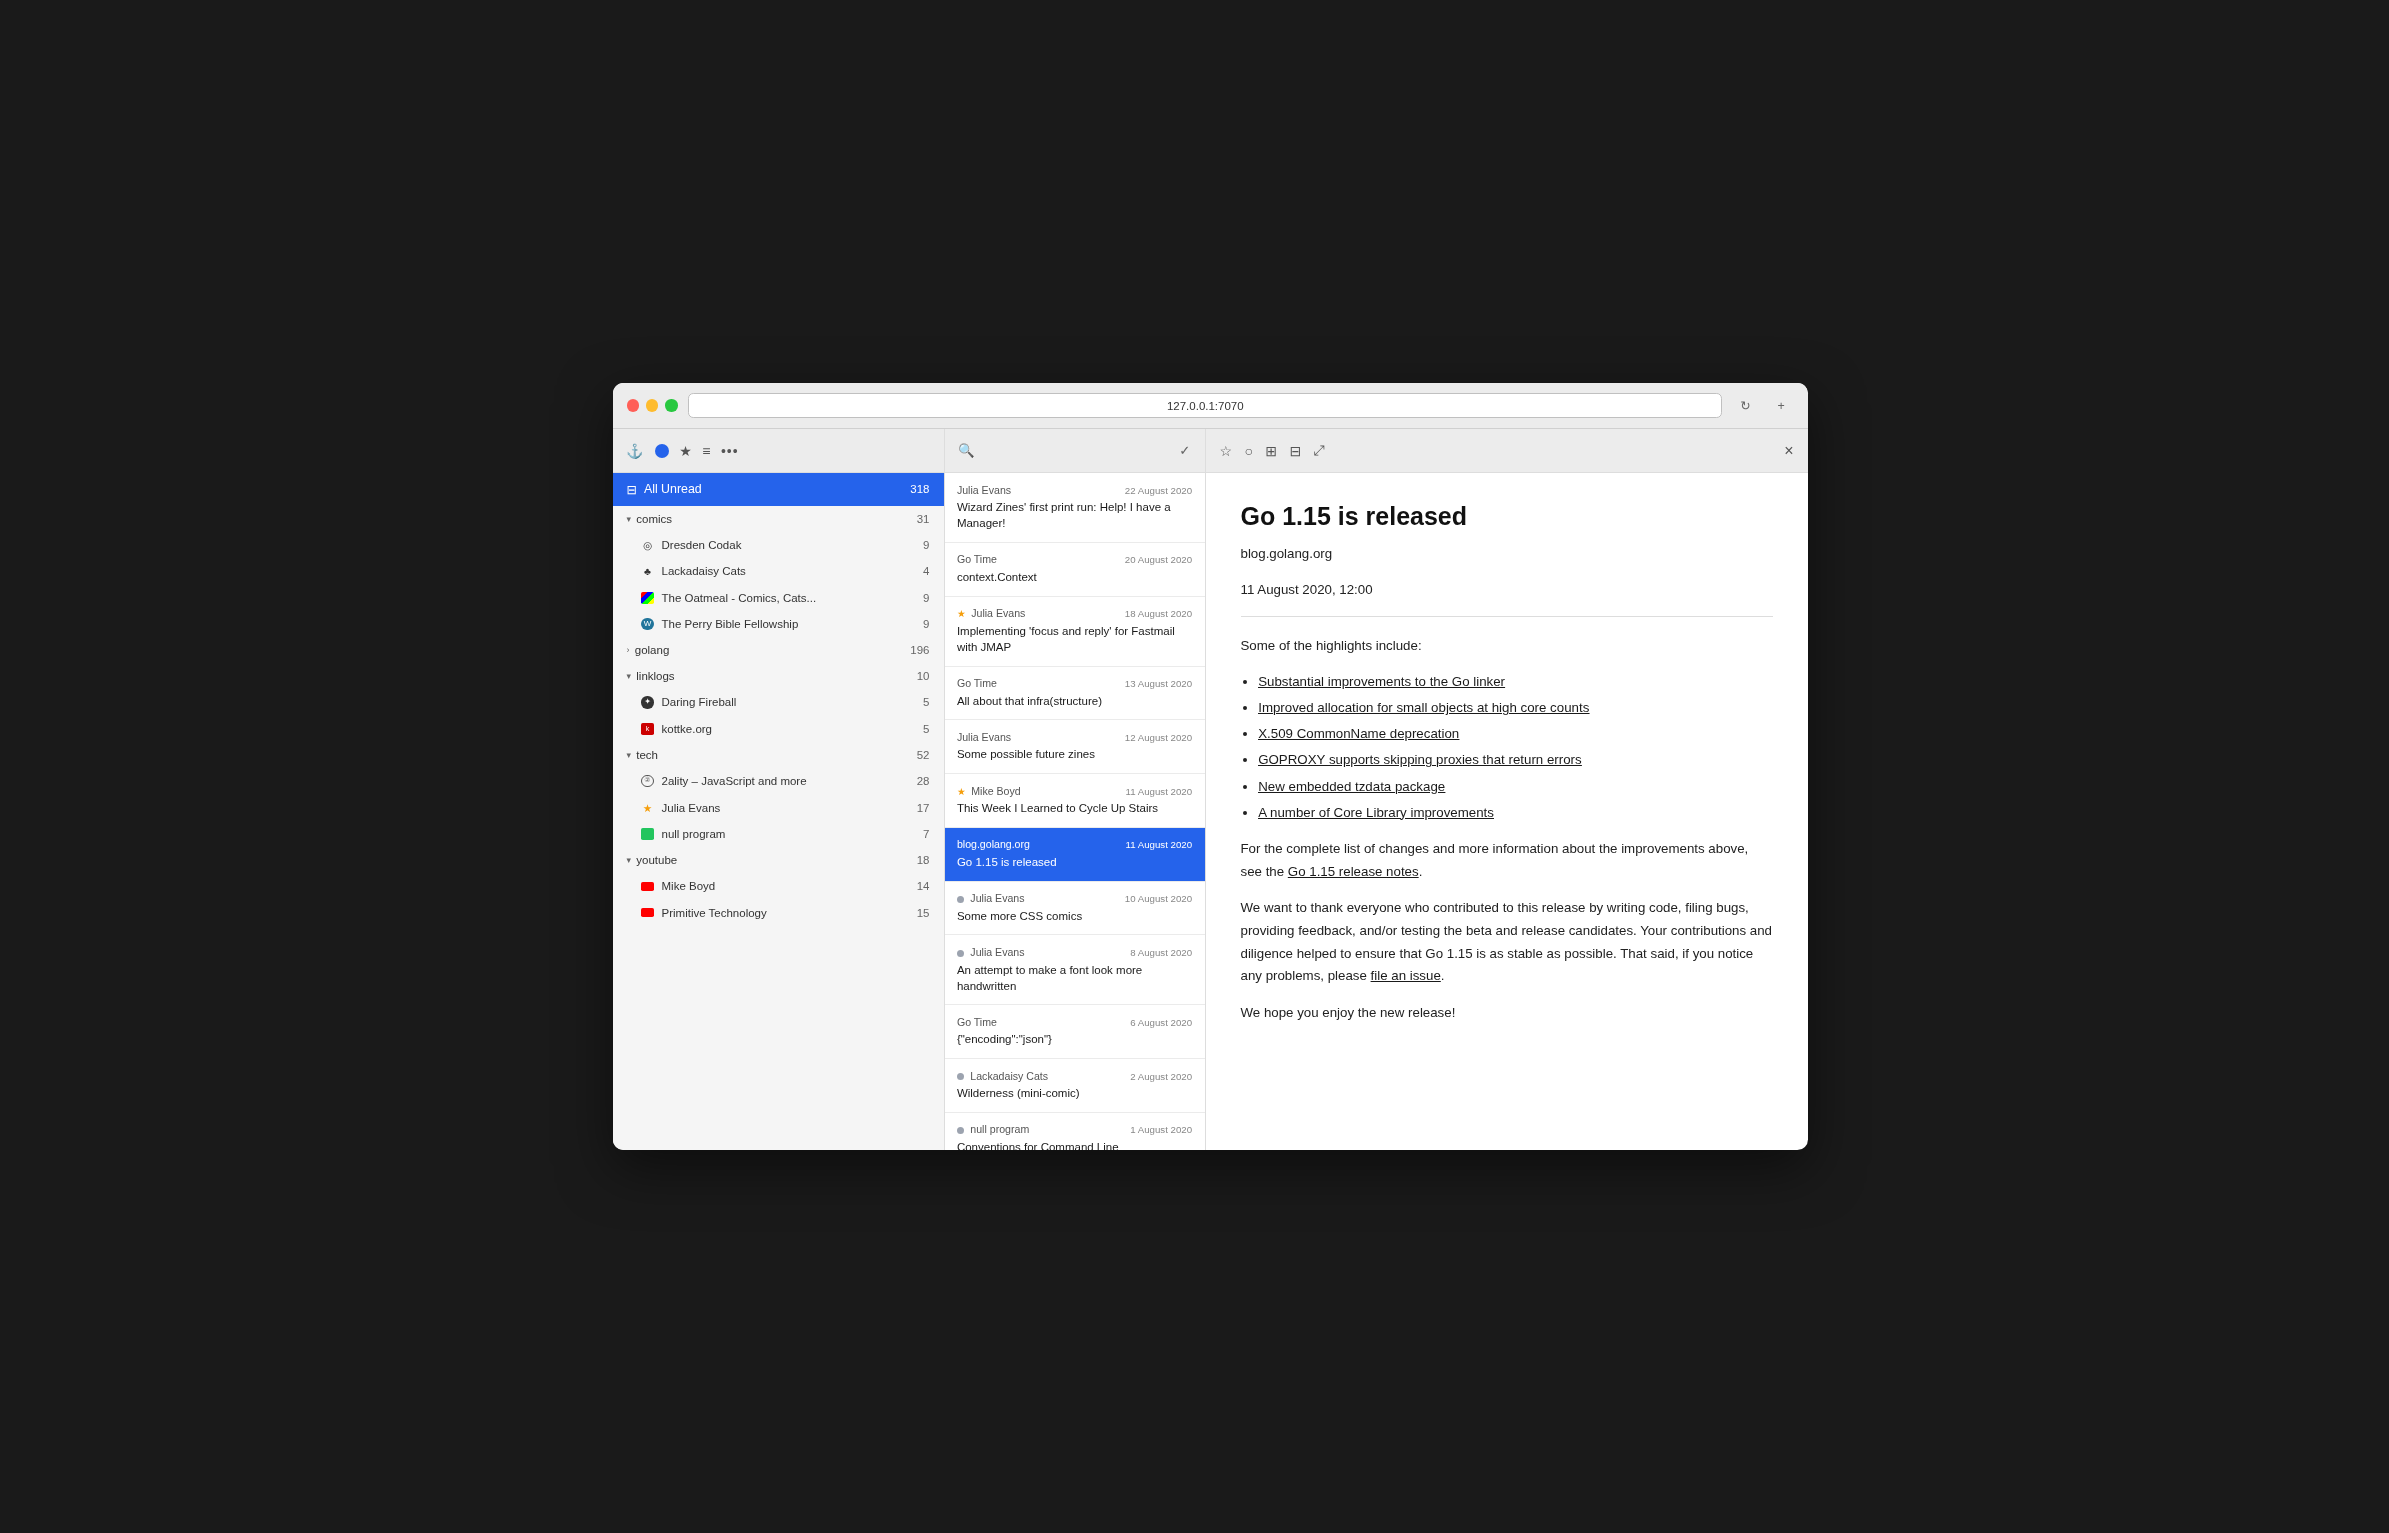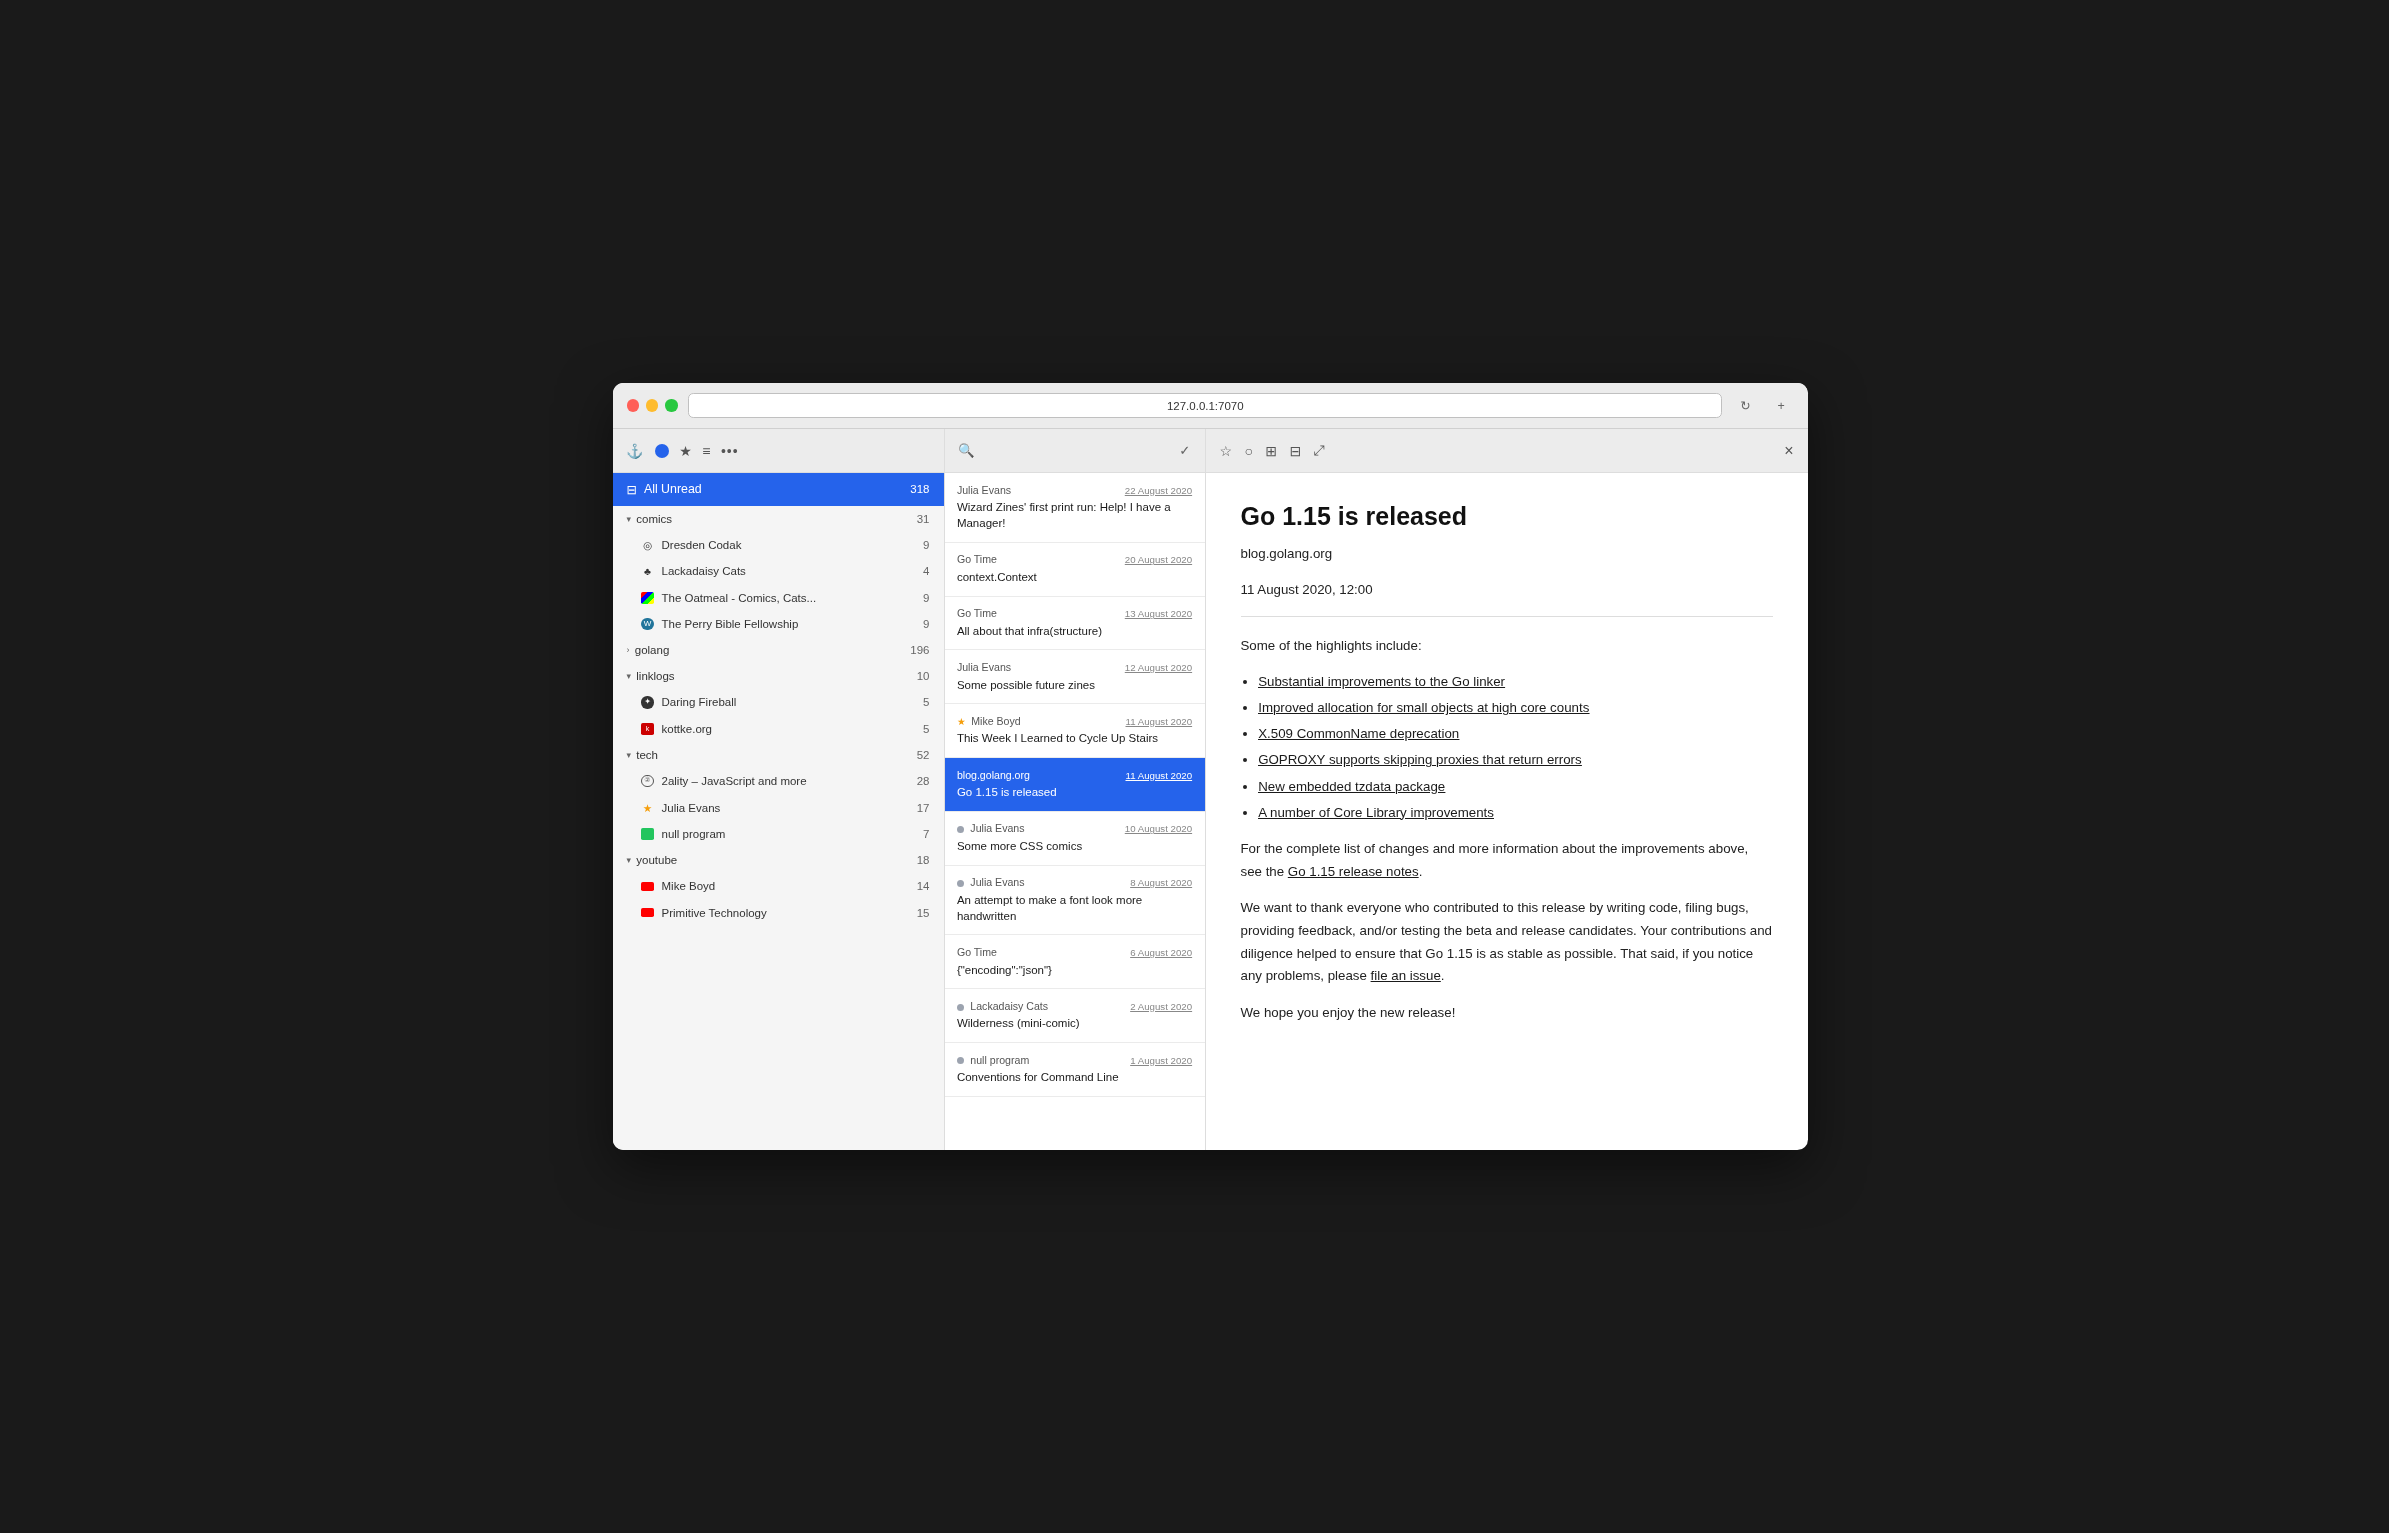--- a/index.html
+++ b/index.html
@@ -229,21 +229,20 @@
 
     .article-source {
       font-size: 10.6px;
       color: #555;
       font-weight: 500;
     }
 
     .article-date {
       font-size: 9.7px;
       color: #888;
-      text-decoration: underline;
     }
 
     .article-title {
       font-size: 11.5px;
       color: #1a1a1a;
       line-height: 1.4;
     }
 
     .article-star {
       color: #f59e0b;
@@ -577,20 +576,27 @@
         </div>
 
         <div class="article">
           <div class="article-header">
             <span class="article-source">Go Time</span>
             <span class="article-date">20 August 2020</span>
           </div>
           <div class="article-title">context.Context</div>
         </div>
 
+        <div class="article">
+          <div class="article-header">
+            <span class="article-source"><span class="article-star">★</span> Julia Evans</span>
+            <span class="article-date">18 August 2020</span>
+          </div>
+          <div class="article-title">Implementing 'focus and reply' for Fastmail with JMAP</div>
+        </div>
 
         <div class="article">
           <div class="article-header">
             <span class="article-source">Go Time</span>
             <span class="article-date">13 August 2020</span>
           </div>
           <div class="article-title">All about that infra(structure)</div>
         </div>
 
         <div class="article">

